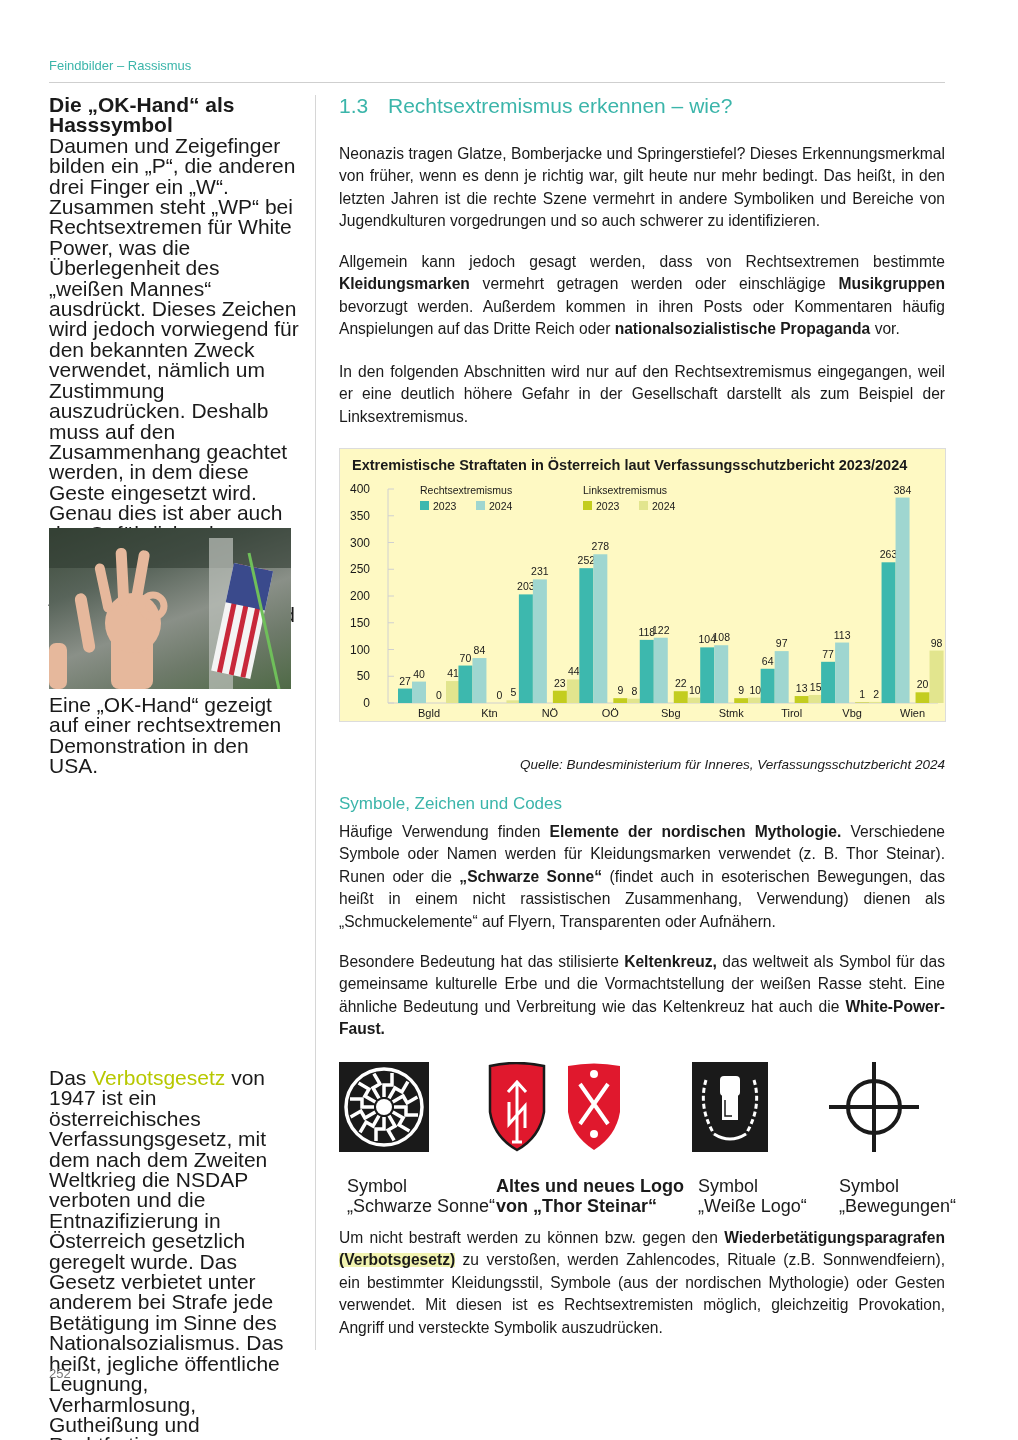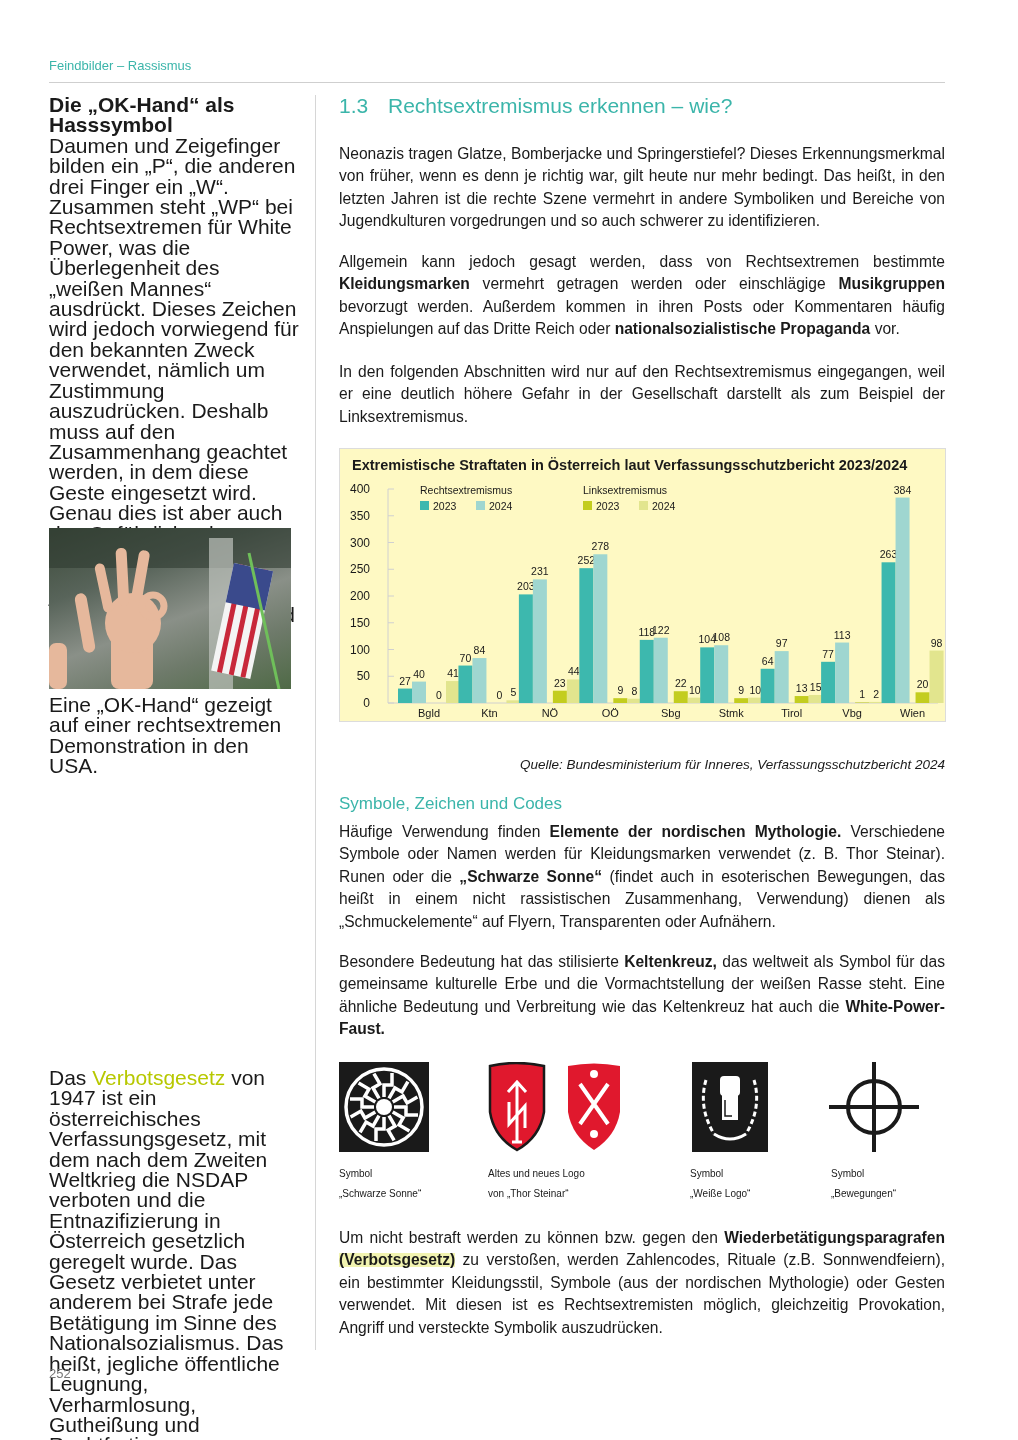--- a/index.html
+++ b/index.html
@@ -30,21 +30,21 @@
   .chart-box { position:absolute; left:339px; top:448px; width:605px; height:272px; border:1px solid #dcdcdc; background:#fef9c3; }
   .chart-title { position:absolute; left:12px; top:8px; font-size:14.5px; font-weight:bold; color:#1a1a1a; white-space:nowrap; }
   .chart-svg { position:absolute; left:0; top:0; }
   .source { position:absolute; left:339px; top:729px; width:606px; text-align:right; font-size:13.5px; font-style:italic; color:#1a1a1a;margin-top:28px; }
 
   .h3 { position:absolute; left:339px; top:794px; font-size:17px; color:#3bb5aa; }
   .p4 { top:821px; }
   .p5 { top:951px; }
   .symbols { position:absolute; left:339px; top:1062px; width:606px; height:150px; }
   .sym { position:absolute; top:0; }
-  .sym-cap { position:absolute; top:102px; font-size:10px; line-height:20.4px; white-space:nowrap; }
+  .sym-cap { position:absolute; top:114px; font-size:18px; line-height:20.4px; white-space:nowrap;margin-left:8px; }
   .p6 { top:1227px; }
   .hl-yellow { background:linear-gradient(transparent 10%, #f1f3b0 10%, #f1f3b0 95%, transparent 95%); }
 </style>
 </head>
 <body>
 
 <div class="running-head">Feindbilder – Rassismus</div>
 <div class="head-rule"></div>
 <div class="col-rule"></div>
 
@@ -259,21 +259,21 @@
   <div class="sym" style="left:149px;">
     <svg width="150" height="90" viewBox="0 0 150 90">
       <path d="M2 4 Q28 -2 56 4 L56 50 Q52 75 29 88 Q6 75 2 50 Z" fill="#e0182d" stroke="#1a1a1a" stroke-width="2.5"></path>
       <path d="M29 20 L29 80 M20 30 L29 20 L38 30 M21 40 L21 62 L37 44 L37 66 M24 80 L34 80" stroke="#fff" stroke-width="3" fill="none"></path>
       <path d="M80 4 Q106 -1 132 4 L132 50 Q128 74 106 88 Q84 74 80 50 Z" fill="#e0182d"></path>
       <circle cx="106" cy="12" r="4" fill="#fff"></circle>
       <circle cx="106" cy="72" r="4" fill="#fff"></circle>
       <path d="M92 22 L120 62 M120 22 L92 62" stroke="#fff" stroke-width="4"></path>
     </svg>
   </div>
-  <div class="sym-cap" style="left:149px;">
+  <div class="sym-cap" style="left:149px;font-weight:bold;">
     <div>Altes und neues Logo</div>
     <div>von „Thor Steinar“</div>
   </div>
 
   <div class="sym" style="left:353px;">
     <svg width="76" height="90" viewBox="0 0 76 90">
       <rect width="76" height="90" fill="#1a1a1a"></rect>
       <path d="M14 18 Q6 45 22 72 M62 18 Q70 45 54 72" stroke="#fff" stroke-width="3" fill="none" stroke-dasharray="5 3"></path>
       <path d="M22 72 Q38 82 54 72" stroke="#fff" stroke-width="3" fill="none"></path>
       <rect x="28" y="14" width="20" height="20" rx="4" fill="#fff"></rect>

